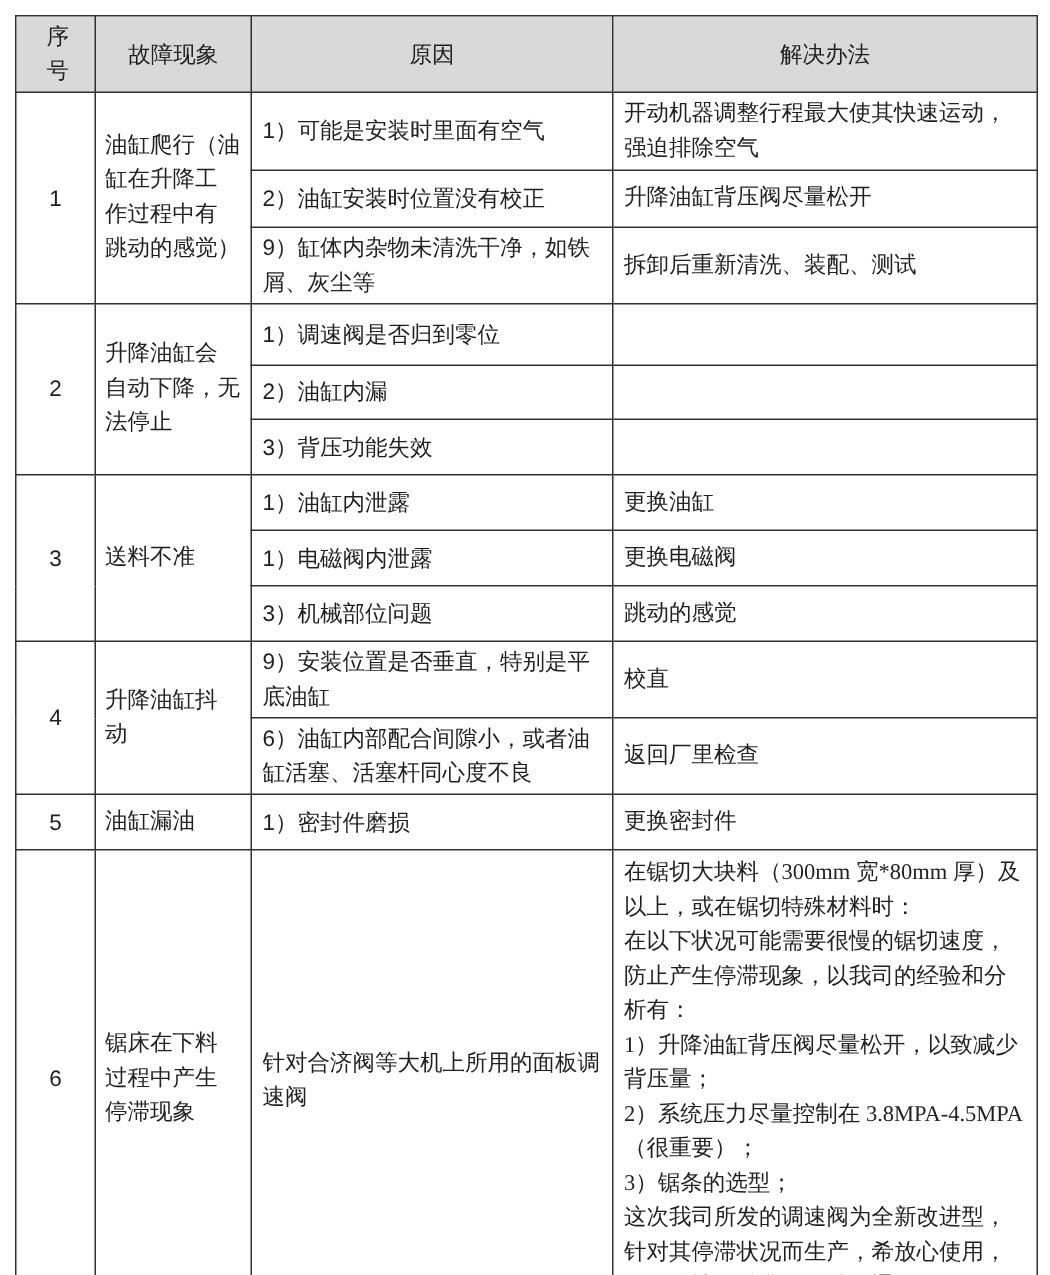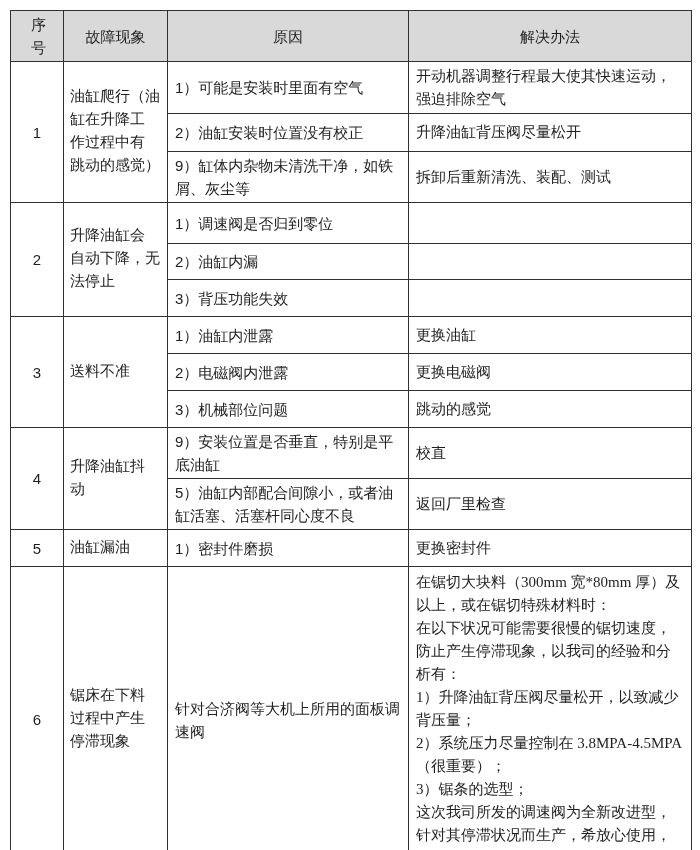--- a/index.html
+++ b/index.html
@@ -119,37 +119,37 @@
         <td class="c-sol"></td>
       </tr>
 
       <tr style="height:37px">
         <td class="c-num" rowspan="3">3</td>
         <td class="c-phen" rowspan="3">送料不准</td>
         <td class="c-cause">1）油缸内泄露</td>
         <td class="c-sol">更换油缸</td>
       </tr>
       <tr style="height:37px">
-        <td class="c-cause">2）电磁阀内泄露</td>
+        <td class="c-cause">1）电磁阀内泄露</td>
         <td class="c-sol">更换电磁阀</td>
       </tr>
       <tr style="height:37px">
         <td class="c-cause">3）机械部位问题</td>
         <td class="c-sol">跳动的感觉</td>
       </tr>
 
       <tr style="height:49px">
         <td class="c-num" rowspan="2">4</td>
         <td class="c-phen" rowspan="2">升降油缸抖
 动</td>
         <td class="c-cause">9）安装位置是否垂直，特别是平底油缸</td>
         <td class="c-sol">校直</td>
       </tr>
       <tr style="height:48px">
-        <td class="c-cause">5）油缸内部配合间隙小，或者油缸活塞、活塞杆同心度不良</td>
+        <td class="c-cause">6）油缸内部配合间隙小，或者油缸活塞、活塞杆同心度不良</td>
         <td class="c-sol">返回厂里检查</td>
       </tr>
 
       <tr style="height:37px">
         <td class="c-num">5</td>
         <td class="c-phen">油缸漏油</td>
         <td class="c-cause">1）密封件磨损</td>
         <td class="c-sol">更换密封件</td>
       </tr>
 

